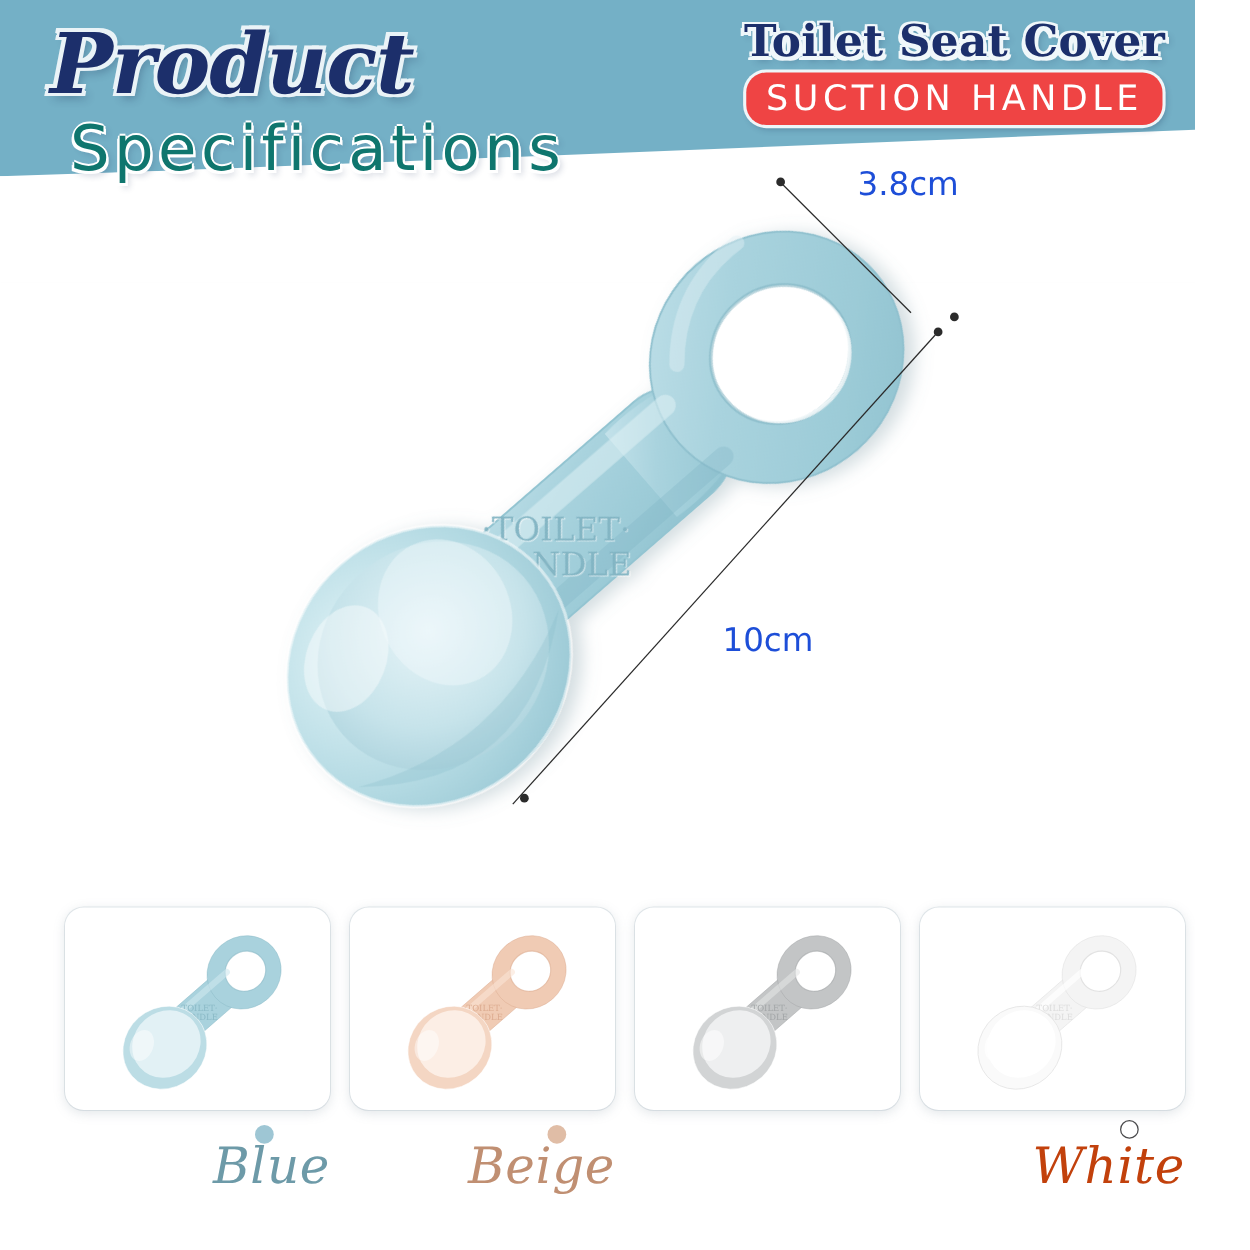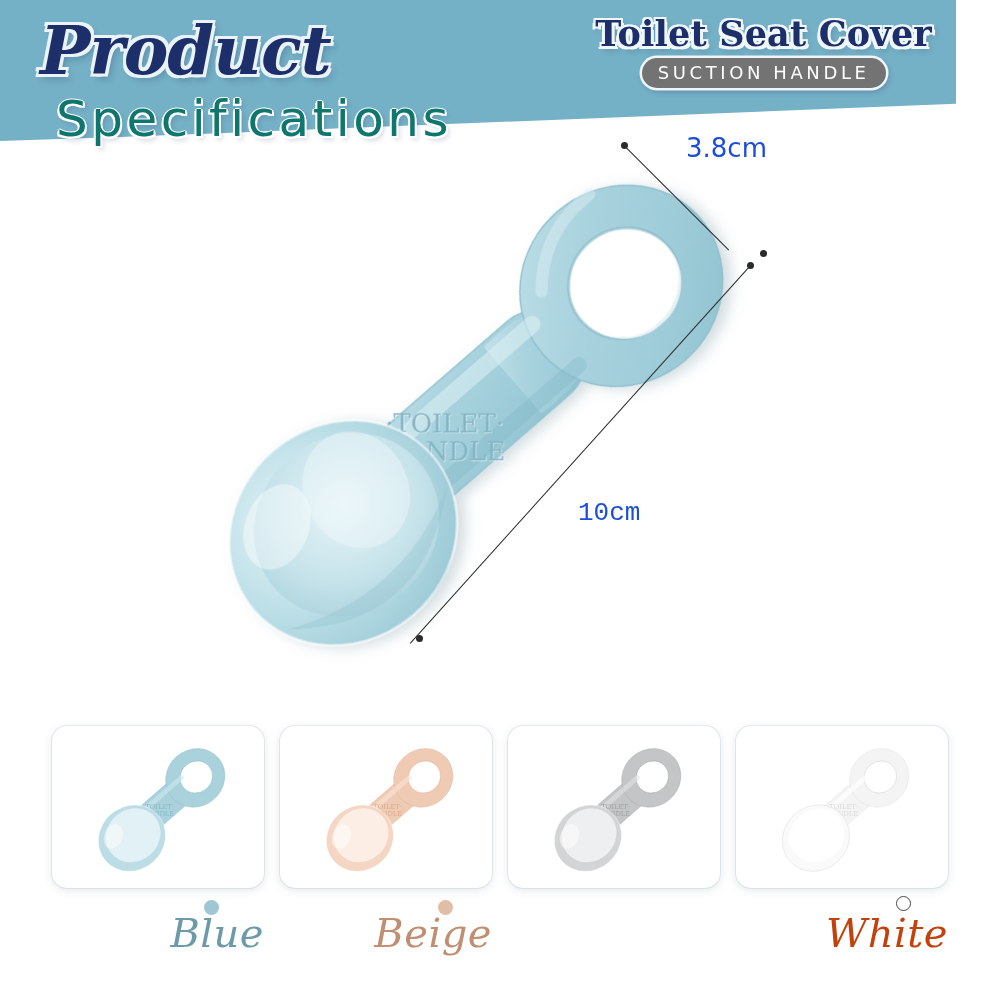--- a/index.html
+++ b/index.html
@@ -93,25 +93,25 @@
     color: #1c2f6b;
     letter-spacing: 0.2px;
     text-shadow:
       2px 0 0 #f0f7fa, -2px 0 0 #f0f7fa, 0 2px 0 #f0f7fa, 0 -2px 0 #f0f7fa,
       2px 2px 0 #f0f7fa, -2px 2px 0 #f0f7fa, 2px -2px 0 #f0f7fa, -2px -2px 0 #f0f7fa,
       3px 3px 0 #f0f7fa, -3px 3px 0 #f0f7fa,
       3px 4px 6px rgba(25,45,85,0.30);
   }
   .brand-pill {
     margin-top: 5px;
-    background: #737373;
+    background: #ef4444;
     border-radius: 16px;
     padding: 4px 16px 5px 16px;
     font-family: "DejaVu Sans", sans-serif;
-    font-size: 18px;
+    font-size: 28px;
     letter-spacing: 3.6px;
     color: #ffffff;
     box-shadow: 0 0 0 2.5px #eef6f9, 2px 3px 6px rgba(25,45,85,0.33);
     display: inline-block;
     white-space: nowrap;
   }
 
   
   .hero { position: absolute; left: 0; top: 0; width: 1000px; height: 700px; z-index: 4; }
 
@@ -291,21 +291,21 @@
     </svg>
 
     <div class="dim-dot" style="left:621px; top:142px;"></div>
     <div class="dim-line" style="left:624px; top:145px; width:148px; transform:rotate(45deg);"></div>
     <div class="dim-dot" style="left:760px; top:250px;"></div>
     <div class="dim-label" style="left:686px; top:133px;">3.8cm</div>
 
     <div class="dim-dot" style="left:747px; top:262px;"></div>
     <div class="dim-line" style="left:750px; top:265px; width:508px; transform:rotate(132deg);"></div>
     <div class="dim-dot" style="left:416px; top:635px;"></div>
-    <div class="dim-label" style="left:578px; top:498px;font-family:Liberation Mono, monospace;">10cm</div>
+    <div class="dim-label" style="left:578px; top:498px;">10cm</div>
   </div>
 
   <div class="swatch-row">
 
     <div class="swatch-cell">
       <div class="swatch-card">
         <div class="mini-wrap">
           <svg width="470" height="420" viewBox="0 0 470 420">
             <g transform="rotate(-41 235 210)">
               <rect x="120" y="176" width="240" height="82" rx="40" fill="#a9d2dd" stroke="#8ab9c6" stroke-width="1"></rect>

